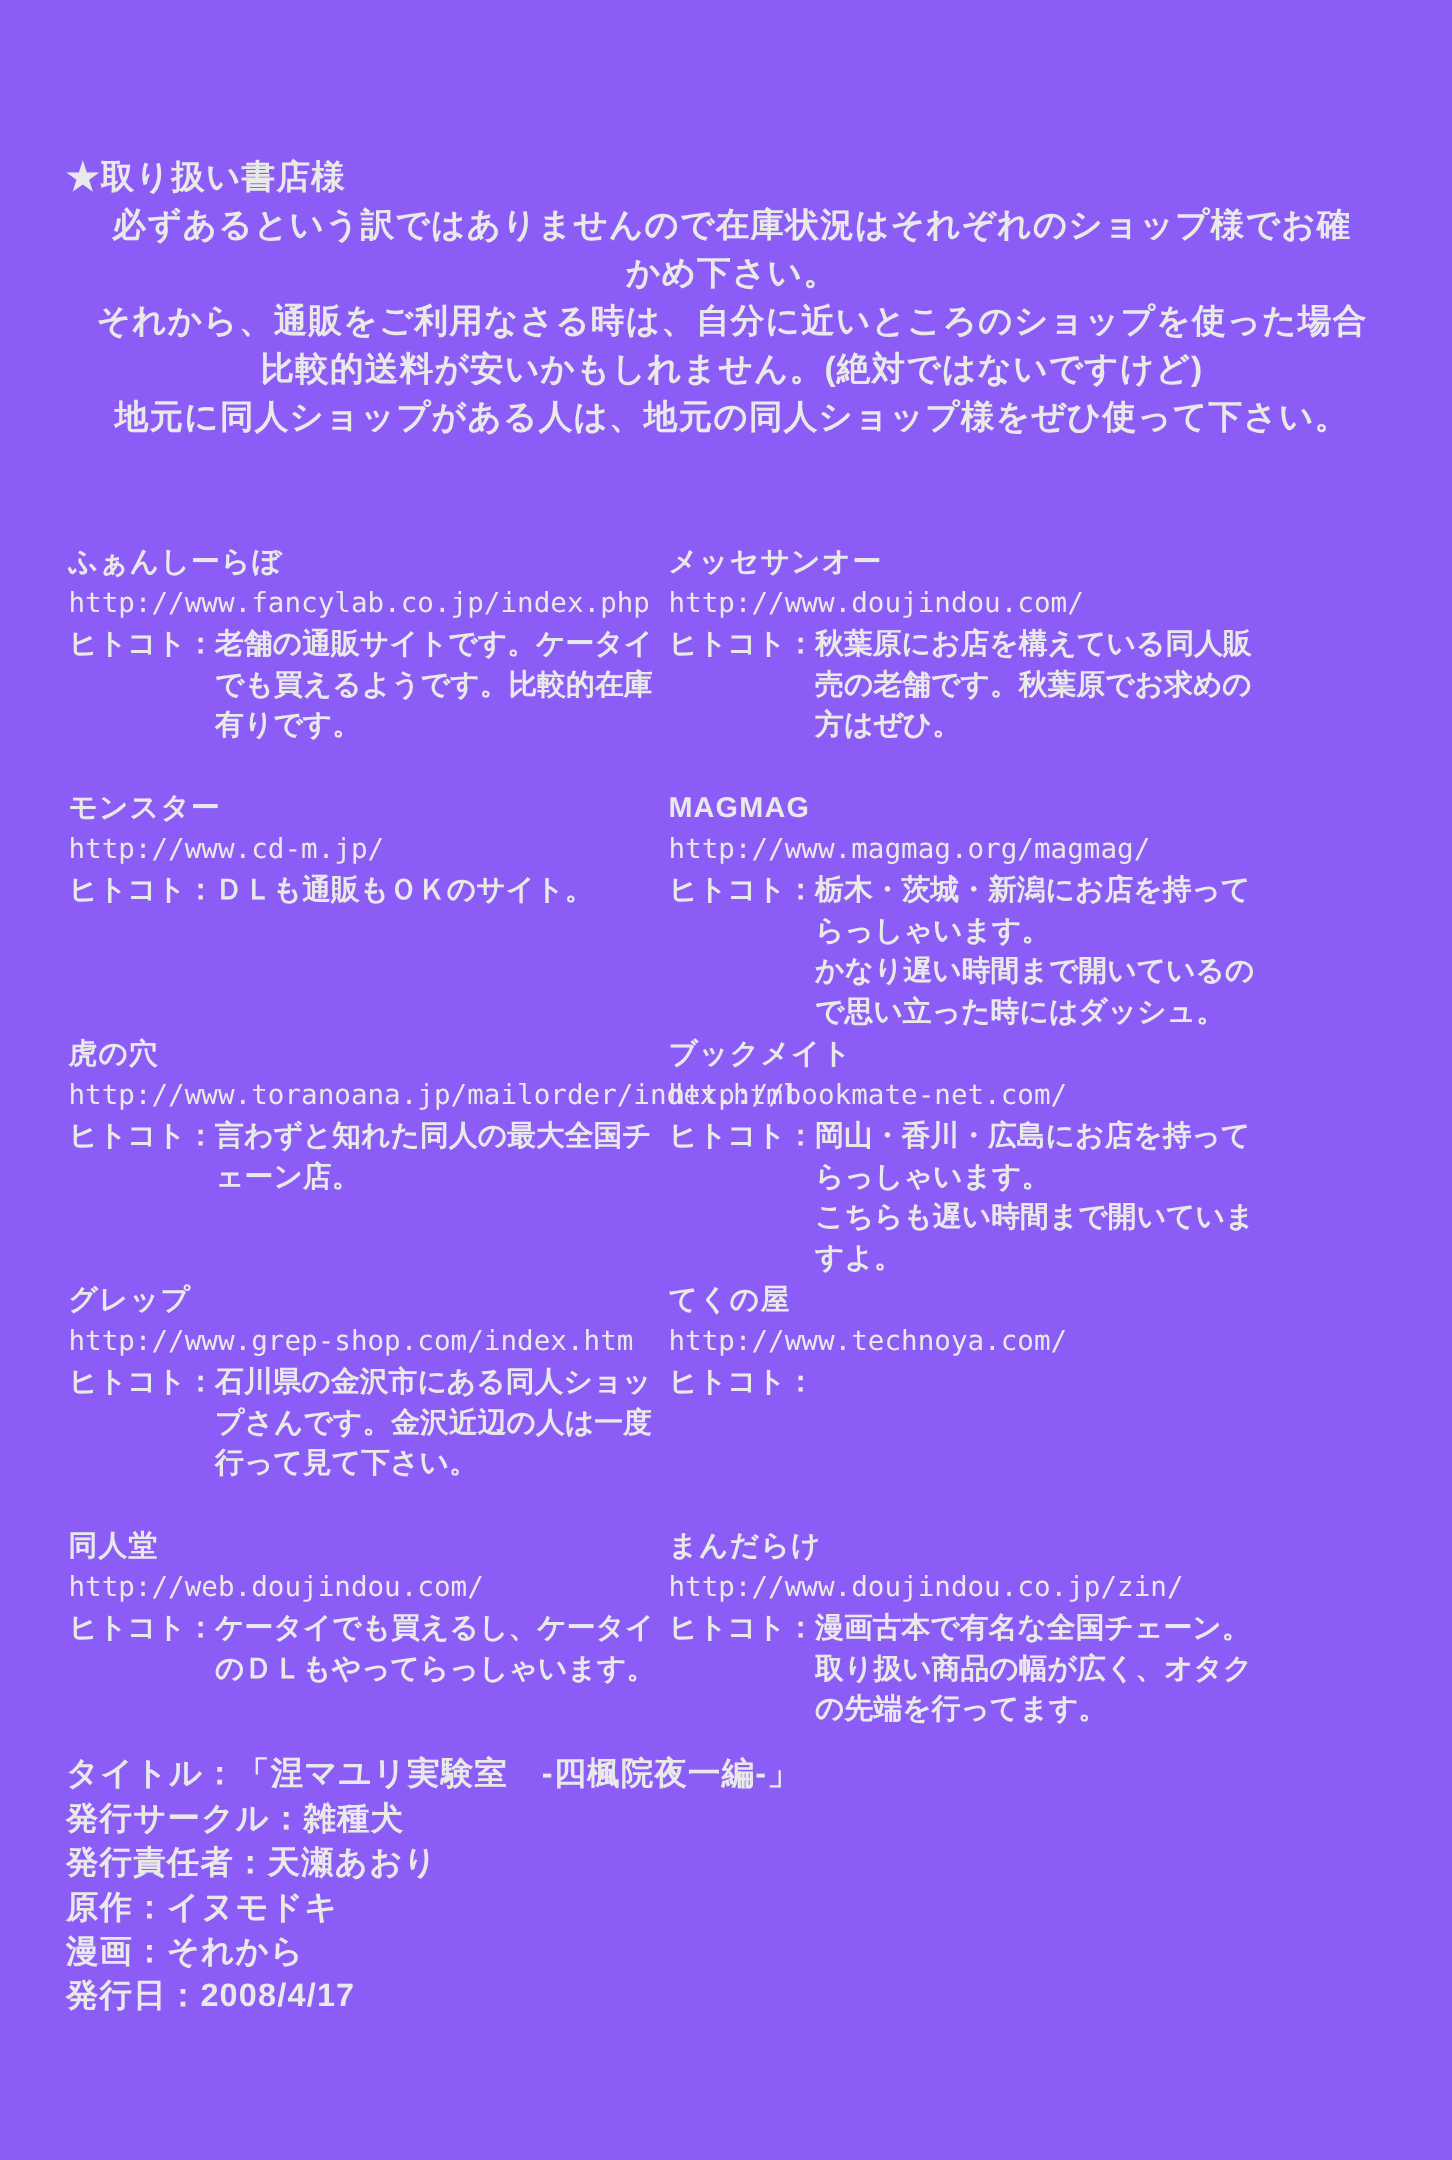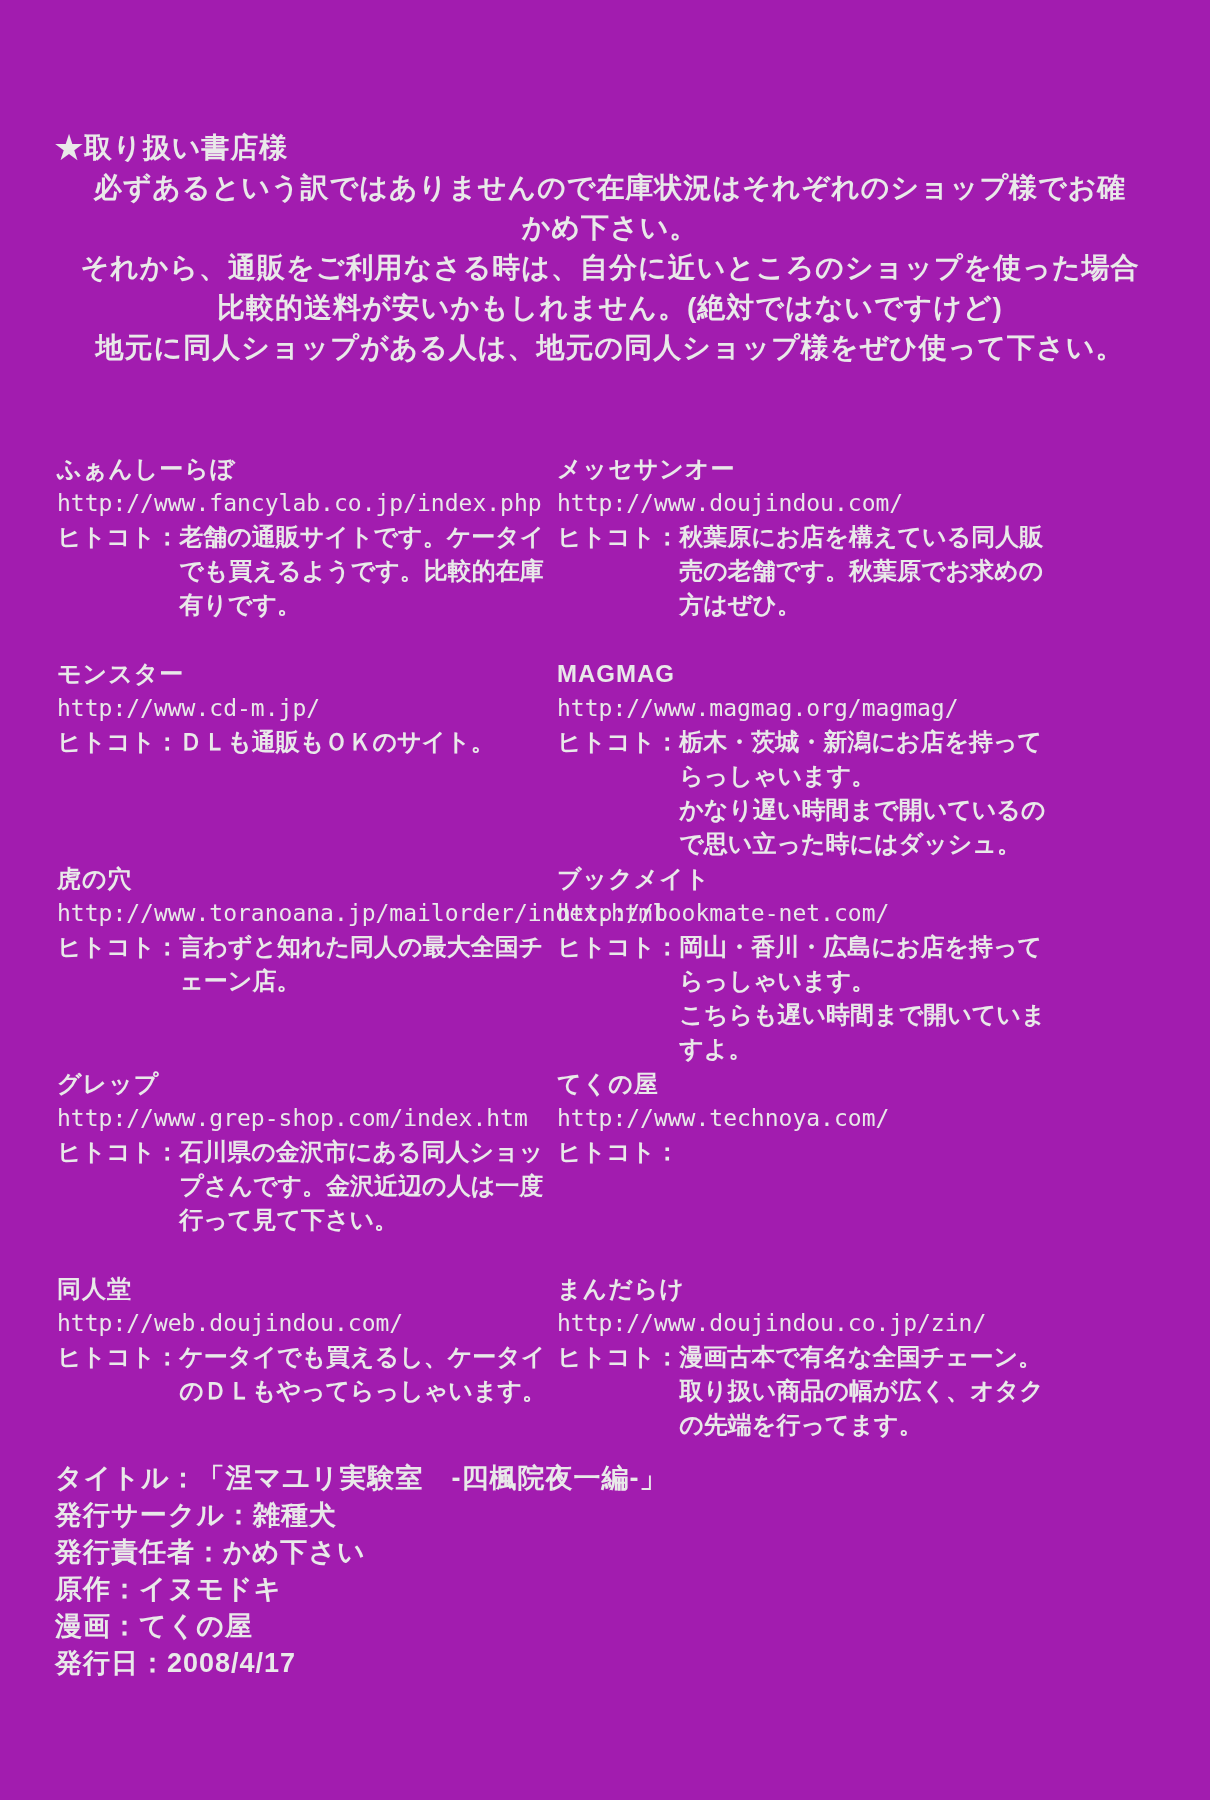--- a/index.html
+++ b/index.html
@@ -4,21 +4,21 @@
 <style>
   html, body {
     margin: 0;
     padding: 0;
     background: #000;
   }
   .page {
     position: relative;
     width: 1210px;
     height: 1800px;
-    background: #a21caf;
+    background: #8b5cf6;
     color: #e9e9e9;
     font-family: "Liberation Sans", sans-serif;
     overflow: hidden;
   }
   
   .top-note {
     position: absolute;
     left: 55px;
     top: 128px;
     width: 1110px;
@@ -207,19 +207,19 @@
 取り扱い商品の幅が広く、オタク
 の先端を行ってます。</span>
       </div>
     </div>
 
   </div>
 
   <div class="colophon">
     <div class="colophon-line">タイトル：「涅マユリ実験室　-四楓院夜一編-」</div>
     <div class="colophon-line">発行サークル：雑種犬</div>
-    <div class="colophon-line">発行責任者：かめ下さい</div>
+    <div class="colophon-line">発行責任者：天瀬あおり</div>
     <div class="colophon-line">原作：イヌモドキ</div>
-    <div class="colophon-line">漫画：てくの屋</div>
+    <div class="colophon-line">漫画：それから</div>
     <div class="colophon-line">発行日：2008/4/17</div>
   </div>
 
 </div>
 
 </body></html>

